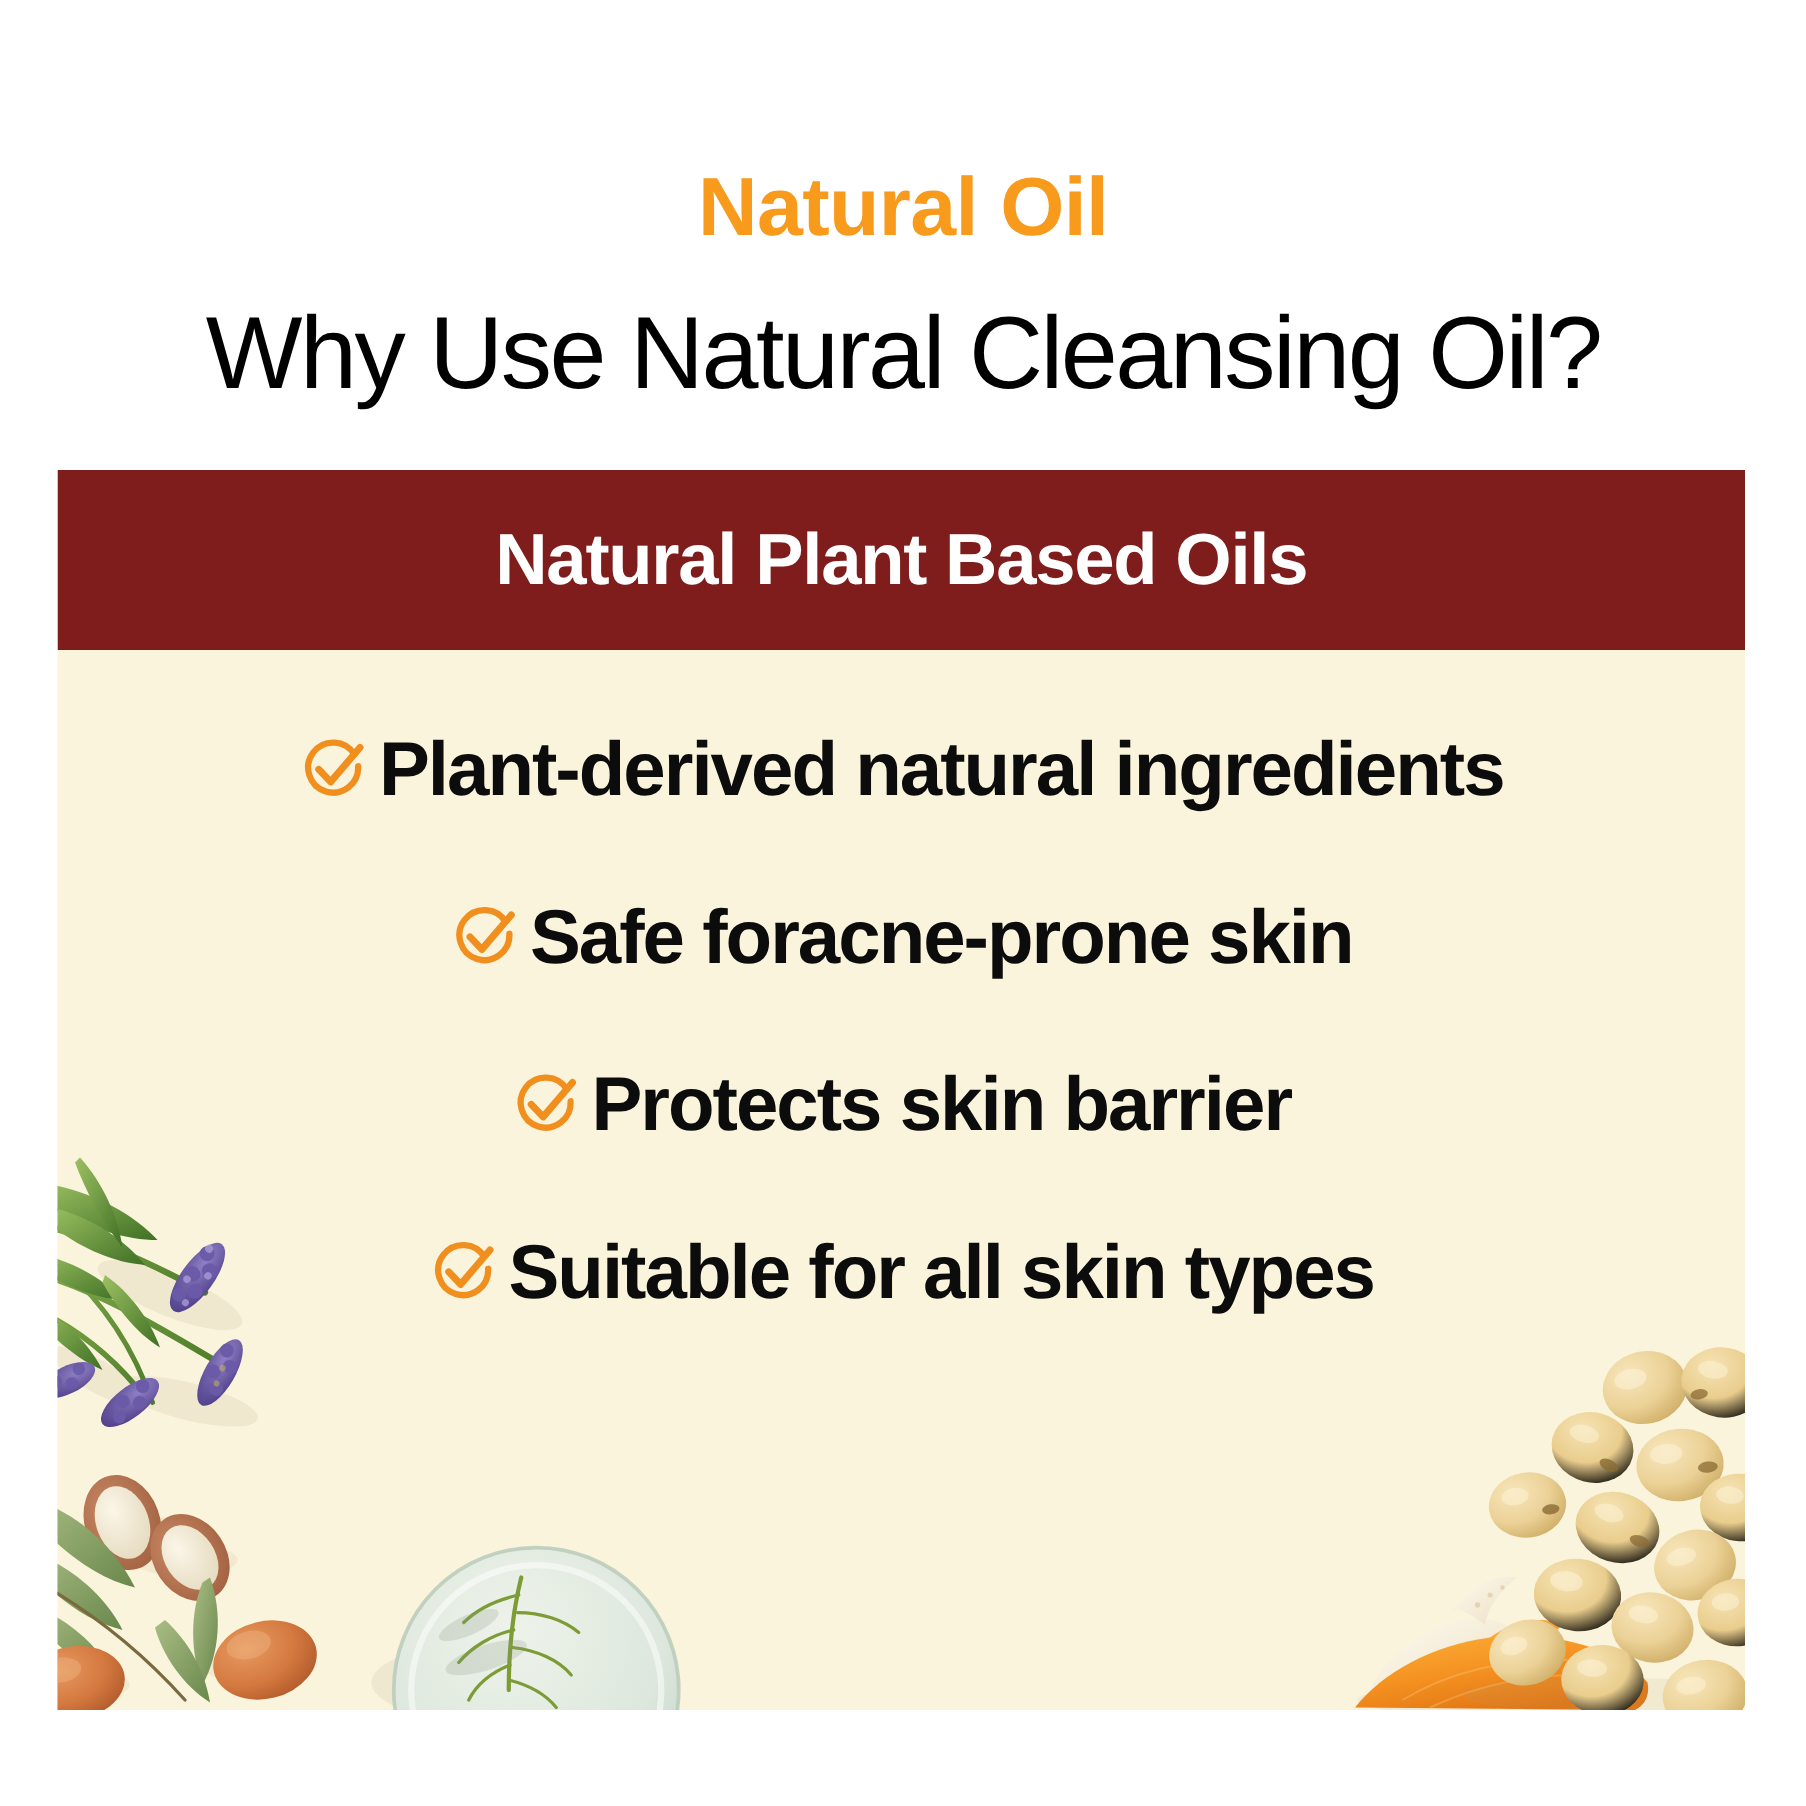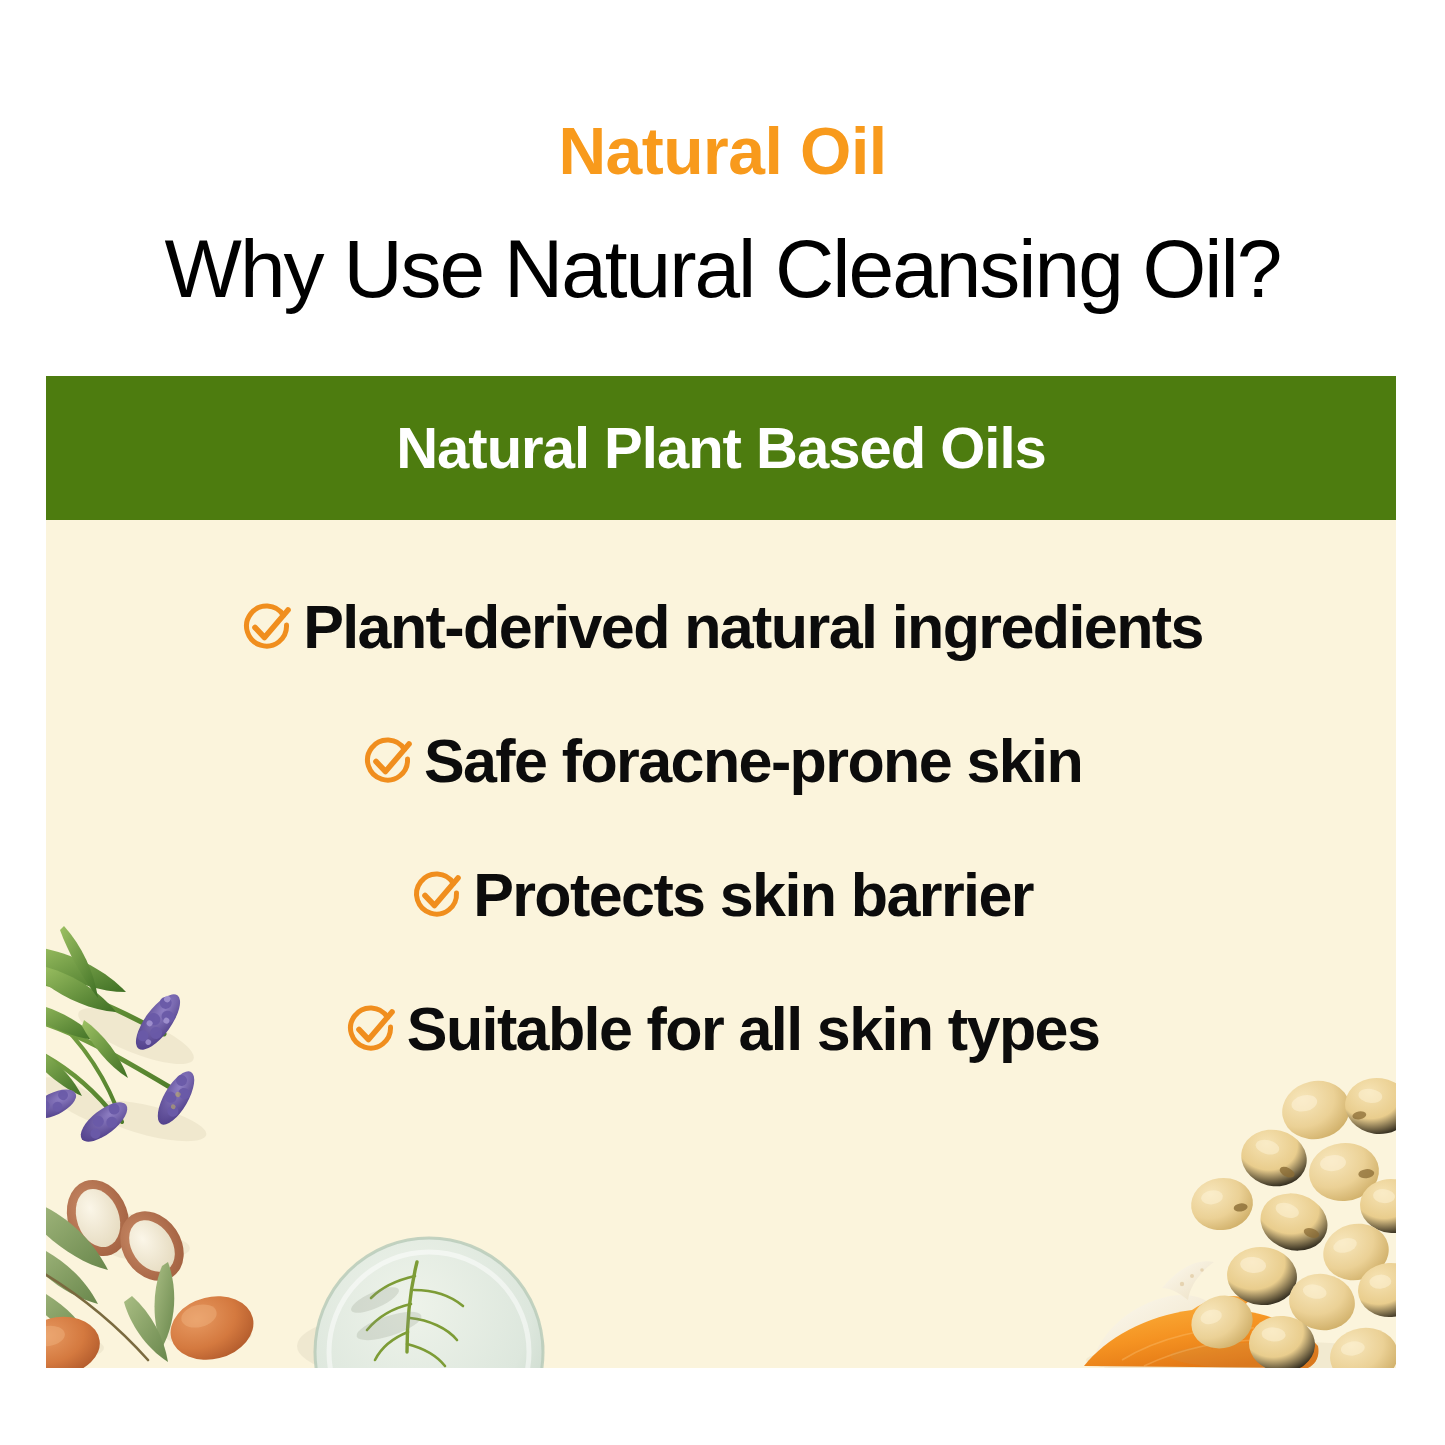--- a/index.html
+++ b/index.html
@@ -15,21 +15,21 @@
     position: relative;
     width: 1445px;
     height: 1445px;
     background: #ffffff;
     overflow: hidden;
   }
 
   
   .heading-block {
     position: absolute;
-    top: 118px;
+    top: 132px;
     left: 0;
     width: 1445px;
     text-align: center;
   }
   .eyebrow {
     font-size: 66px;
     font-weight: bold;
     color: #F89A1C;
     letter-spacing: -0.5px;
     line-height: 1.0;
@@ -53,21 +53,21 @@
     height: 992px;
     background: #FBF4DC;
     overflow: hidden;
   }
   .card-header {
     position: absolute;
     left: 0;
     top: 0;
     width: 1350px;
     height: 144px;
-    background: #4d7c0f;
+    background: #7f1d1d;
     display: flex;
     align-items: center;
     justify-content: center;
   }
   .card-header-title {
     font-size: 58px;
     font-weight: bold;
     color: #ffffff;
     letter-spacing: -1px;
     line-height: 1;
@@ -77,21 +77,21 @@
   .bullets {
     position: absolute;
     left: 0;
     top: 144px;
     width: 1350px;
     height: 848px;
     z-index: 6;
     display: flex;
     flex-direction: column;
     justify-content: flex-start;
-    padding-top: 40px;
+    padding-top: 28px;
     box-sizing: border-box;
   }
   .bullet {
     display: flex;
     align-items: center;
     justify-content: center;
     height: 134px;
     gap: 8px;
     padding: 0 20px;
     box-sizing: border-box;

